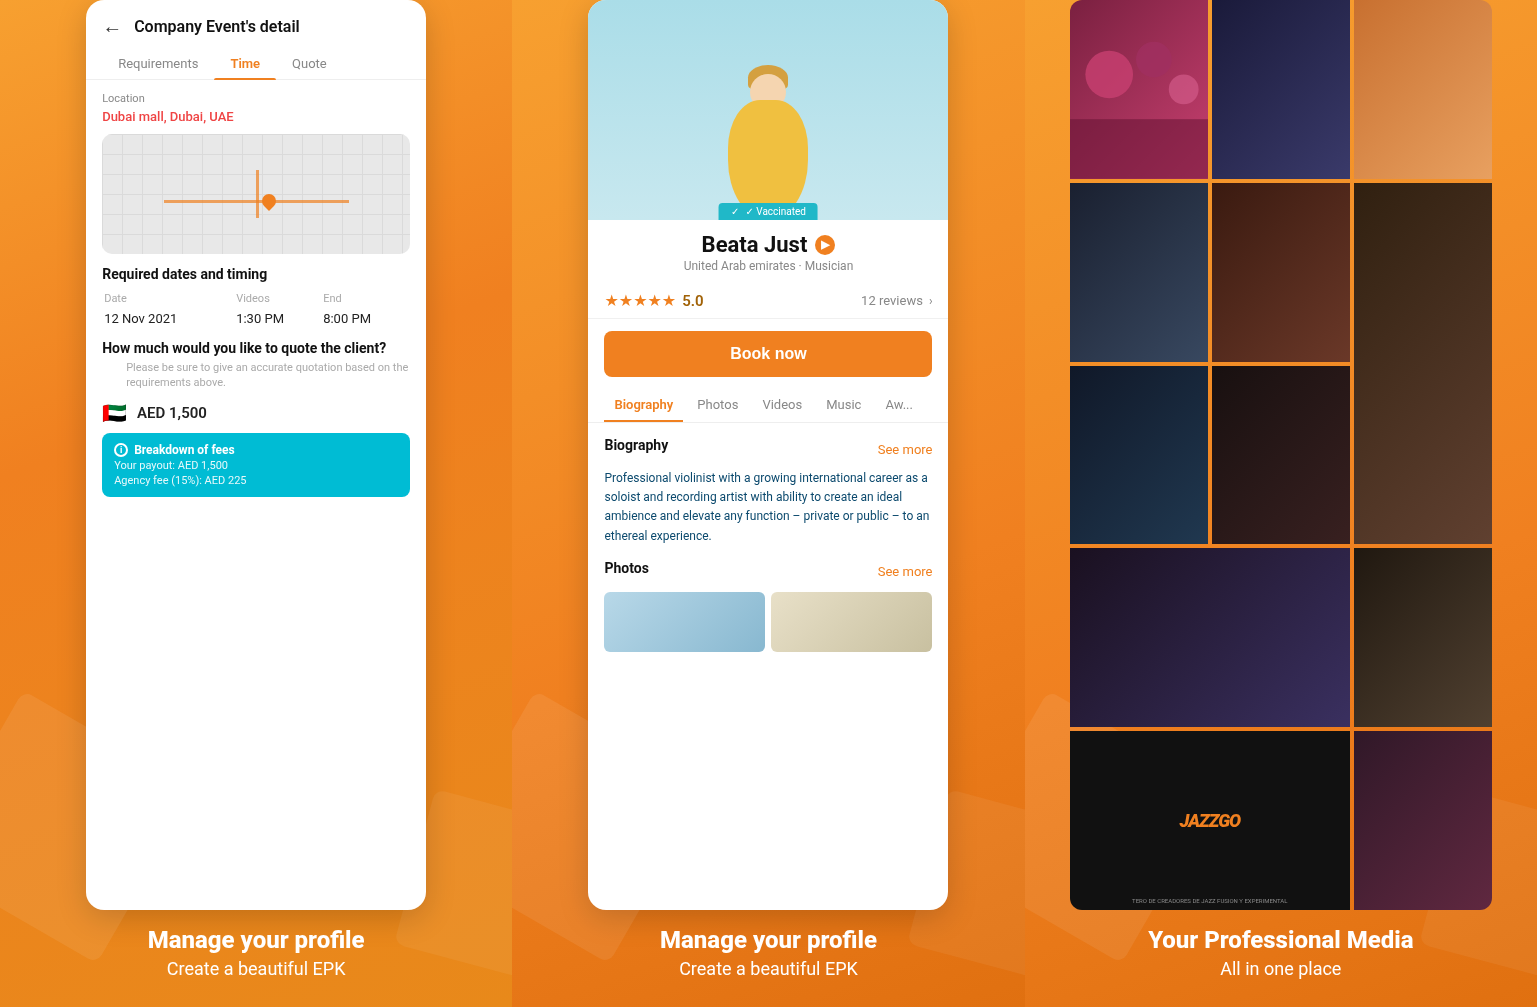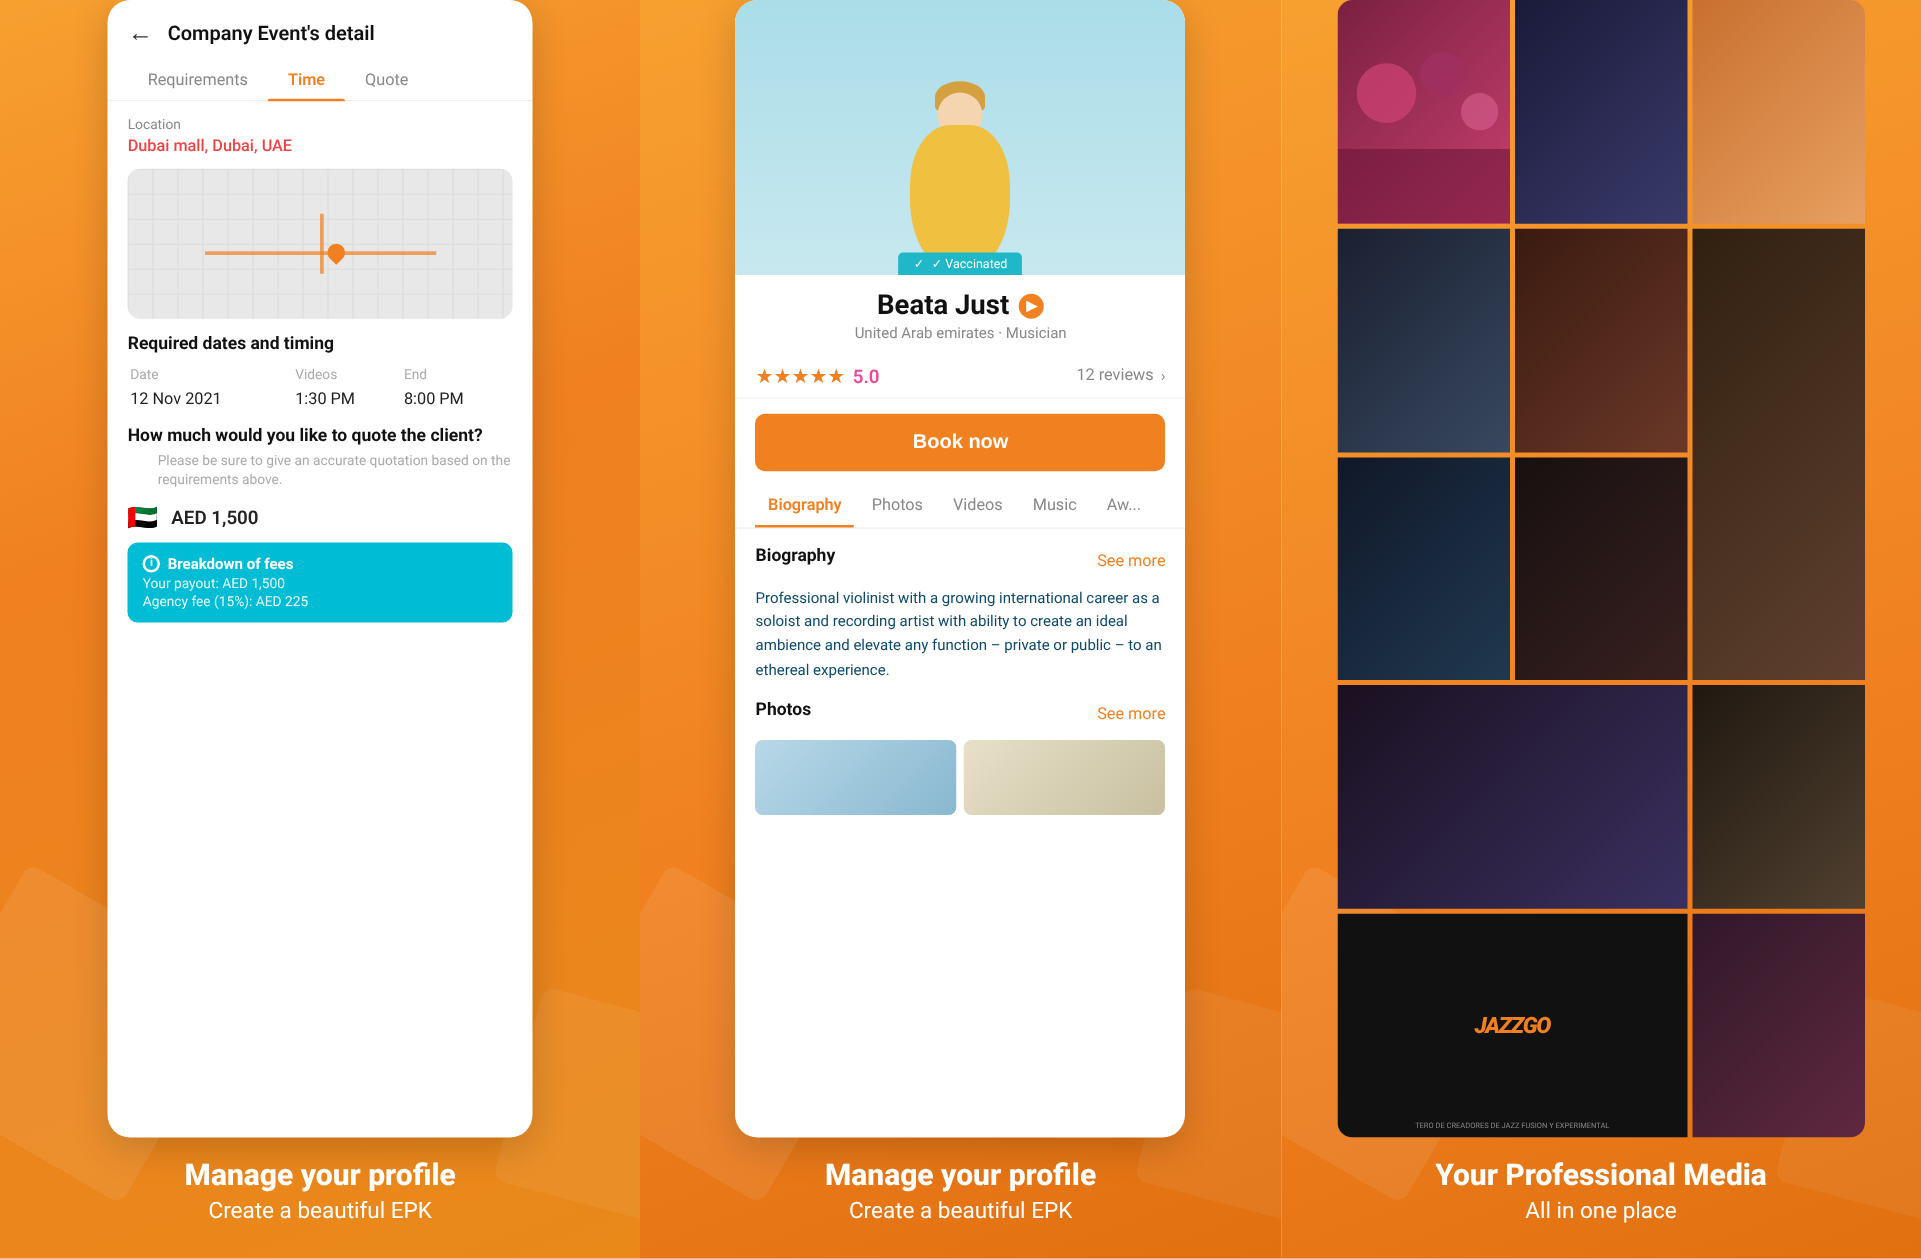--- a/index.html
+++ b/index.html
@@ -334,21 +334,21 @@
       margin-bottom: 10px;
     }
     .rating-row {
       display: flex;
       align-items: center;
       gap: 6px;
       padding: 8px 16px;
       border-bottom: 1px solid #f0f0f0;
     }
     .stars { color: #f08020; font-size: 16px; }
-    .rating-num { font-size: 15px; font-weight: 600; color: #ec4899; }
+    .rating-num { font-size: 15px; font-weight: 600; color: #a16207; }
     .reviews-link { font-size: 13px; color: #888; margin-left: auto; cursor: pointer; }
     .chevron-right { font-size: 12px; color: #888; }
     .book-btn {
       margin: 12px 16px;
       background: #f08020;
       color: white;
       border: none;
       border-radius: 8px;
       padding: 14px;
       font-size: 16px;

